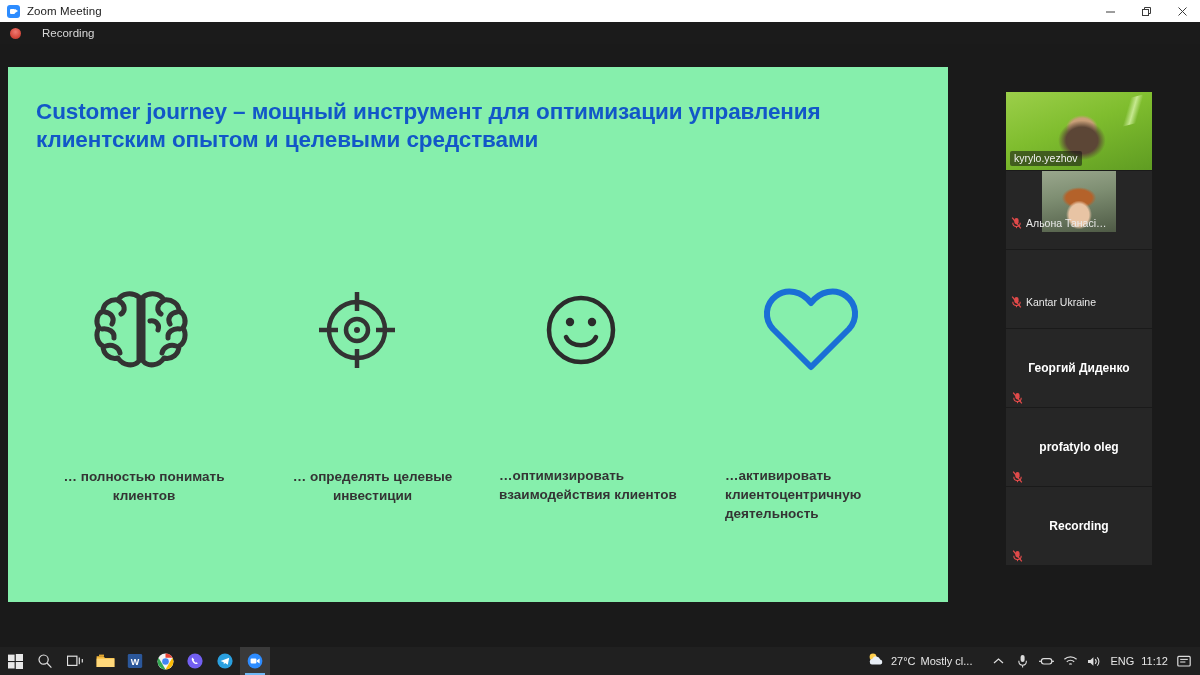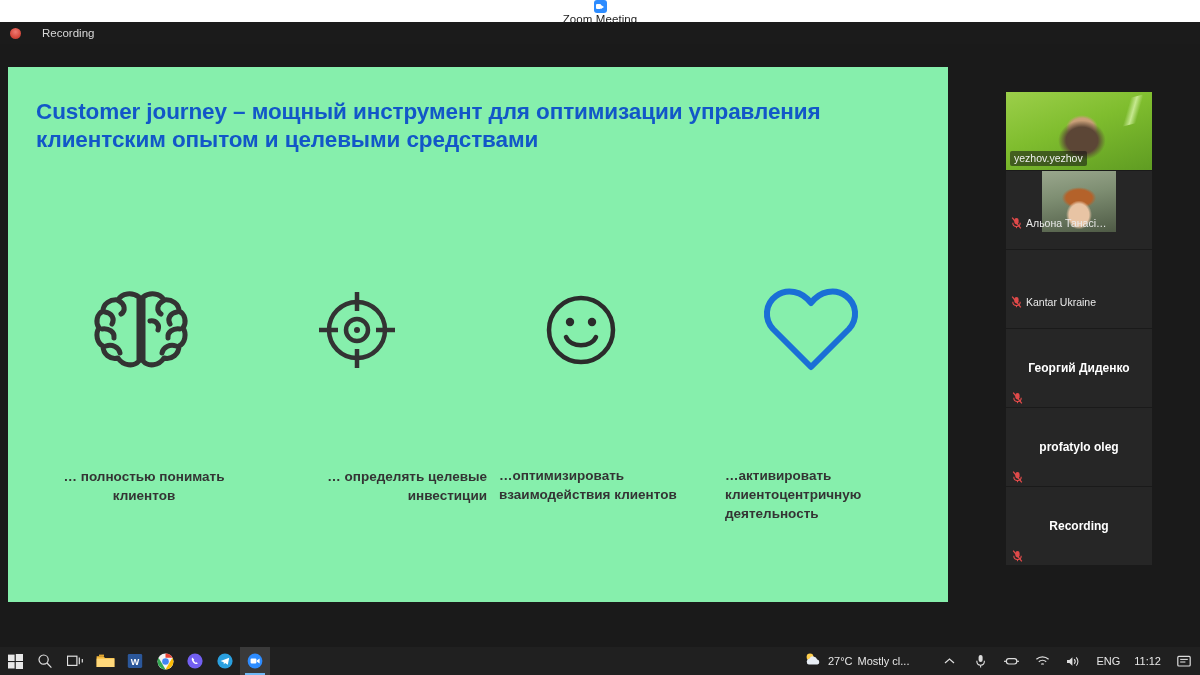--- a/index.html
+++ b/index.html
@@ -8,21 +8,21 @@
     overflow: hidden;
     font-family: "Liberation Sans", sans-serif;
     background: #1a1a1a;
   }
 
   
   .titlebar {
     position: absolute; top: 0; left: 0;
     width: 1200px; height: 22px;
     background: #ffffff;
-    display: flex; align-items: center; flex-direction: column;
+    display: flex; align-items: center;
   }
   .titlebar-icon {
     width: 13px; height: 13px; margin-left: 7px; margin-right: 7px;
     background: #2d8cff; border-radius: 3px;
     position: relative; flex: none;
   }
   .titlebar-icon::after {
     content: ""; position: absolute;
     left: 2.5px; top: 4px; width: 5px; height: 5px;
     background: #ffffff; border-radius: 1px;
@@ -87,21 +87,21 @@
   .icon-cell.c2 { left: 450px; justify-content: center; }
   .icon-cell.c3 { left: 680px; justify-content: center; }
   .icon-cell svg { display: block; }
 
   .caption {
     position: absolute;
     font-size: 13.5px; line-height: 19px;
     font-weight: bold; color: #343434;
   }
   .caption.k0 { left: 28px;  top: 400px; width: 216px; text-align: center; }
-  .caption.k1 { left: 274px; top: 400px; width: 205px; text-align: right; }
+  .caption.k1 { left: 262px; top: 400px; width: 205px; text-align: center; }
   .caption.k2 { left: 491px; top: 399px; width: 205px; text-align: left; }
   .caption.k3 { left: 717px; top: 399px; width: 200px; text-align: left; }
 
   
   .participants {
     position: absolute; left: 1006px; top: 92px;
     width: 146px;
   }
   .tile {
     position: relative; width: 146px; height: 78px;
@@ -181,21 +181,21 @@
     display: flex; align-items: center; justify-content: center;
     position: relative;
   }
   .tb-item.active { background: #3a3a3a; }
   .tb-item.active::after {
     content: ""; position: absolute; bottom: 0; left: 5px;
     width: 20px; height: 2px; background: #6fb8f5;
   }
   .tb-right {
     margin-left: auto; display: flex; align-items: center;
-    height: 28px; padding-right: 8px; gap: 14px;
+    height: 28px; padding-right: 8px; gap: 7px;
   }
   .tb-weather { display: flex; align-items: center; gap: 5px; }
   .tb-text { font-size: 11px; color: #e6e6e6; white-space: nowrap; }
   .tb-sysicon {
     display: flex; align-items: center; justify-content: center;
     width: 17px; height: 28px;
   }
   .tb-clock {
     font-size: 11px; color: #e8e8e8; line-height: 13px; text-align: right;
     white-space: nowrap;
@@ -292,21 +292,21 @@
   <div class="caption k1">… определять целевые инвестиции</div>
   <div class="caption k2">…оптимизировать взаимодействия клиентов</div>
   <div class="caption k3">…активировать клиентоцентричную деятельность</div>
 
 </div>
 
 <div class="participants">
 
   <div class="tile active">
     <div class="vid-kyrylo"></div>
-    <div class="tile-name-overlay">yezhov.yezhov</div>
+    <div class="tile-name-overlay">kyrylo.yezhov</div>
   </div>
 
   <div class="tile">
     <div class="thumb-small">
       <div class="vid-alona"></div>
     </div>
     <div class="tile-footer">
       <span class="mic-muted">
         <svg width="11" height="12" viewBox="0 0 11 12">
           <rect x="3.4" y="1" width="4.2" height="6.4" rx="2.1" fill="#e04a4a"></rect>

